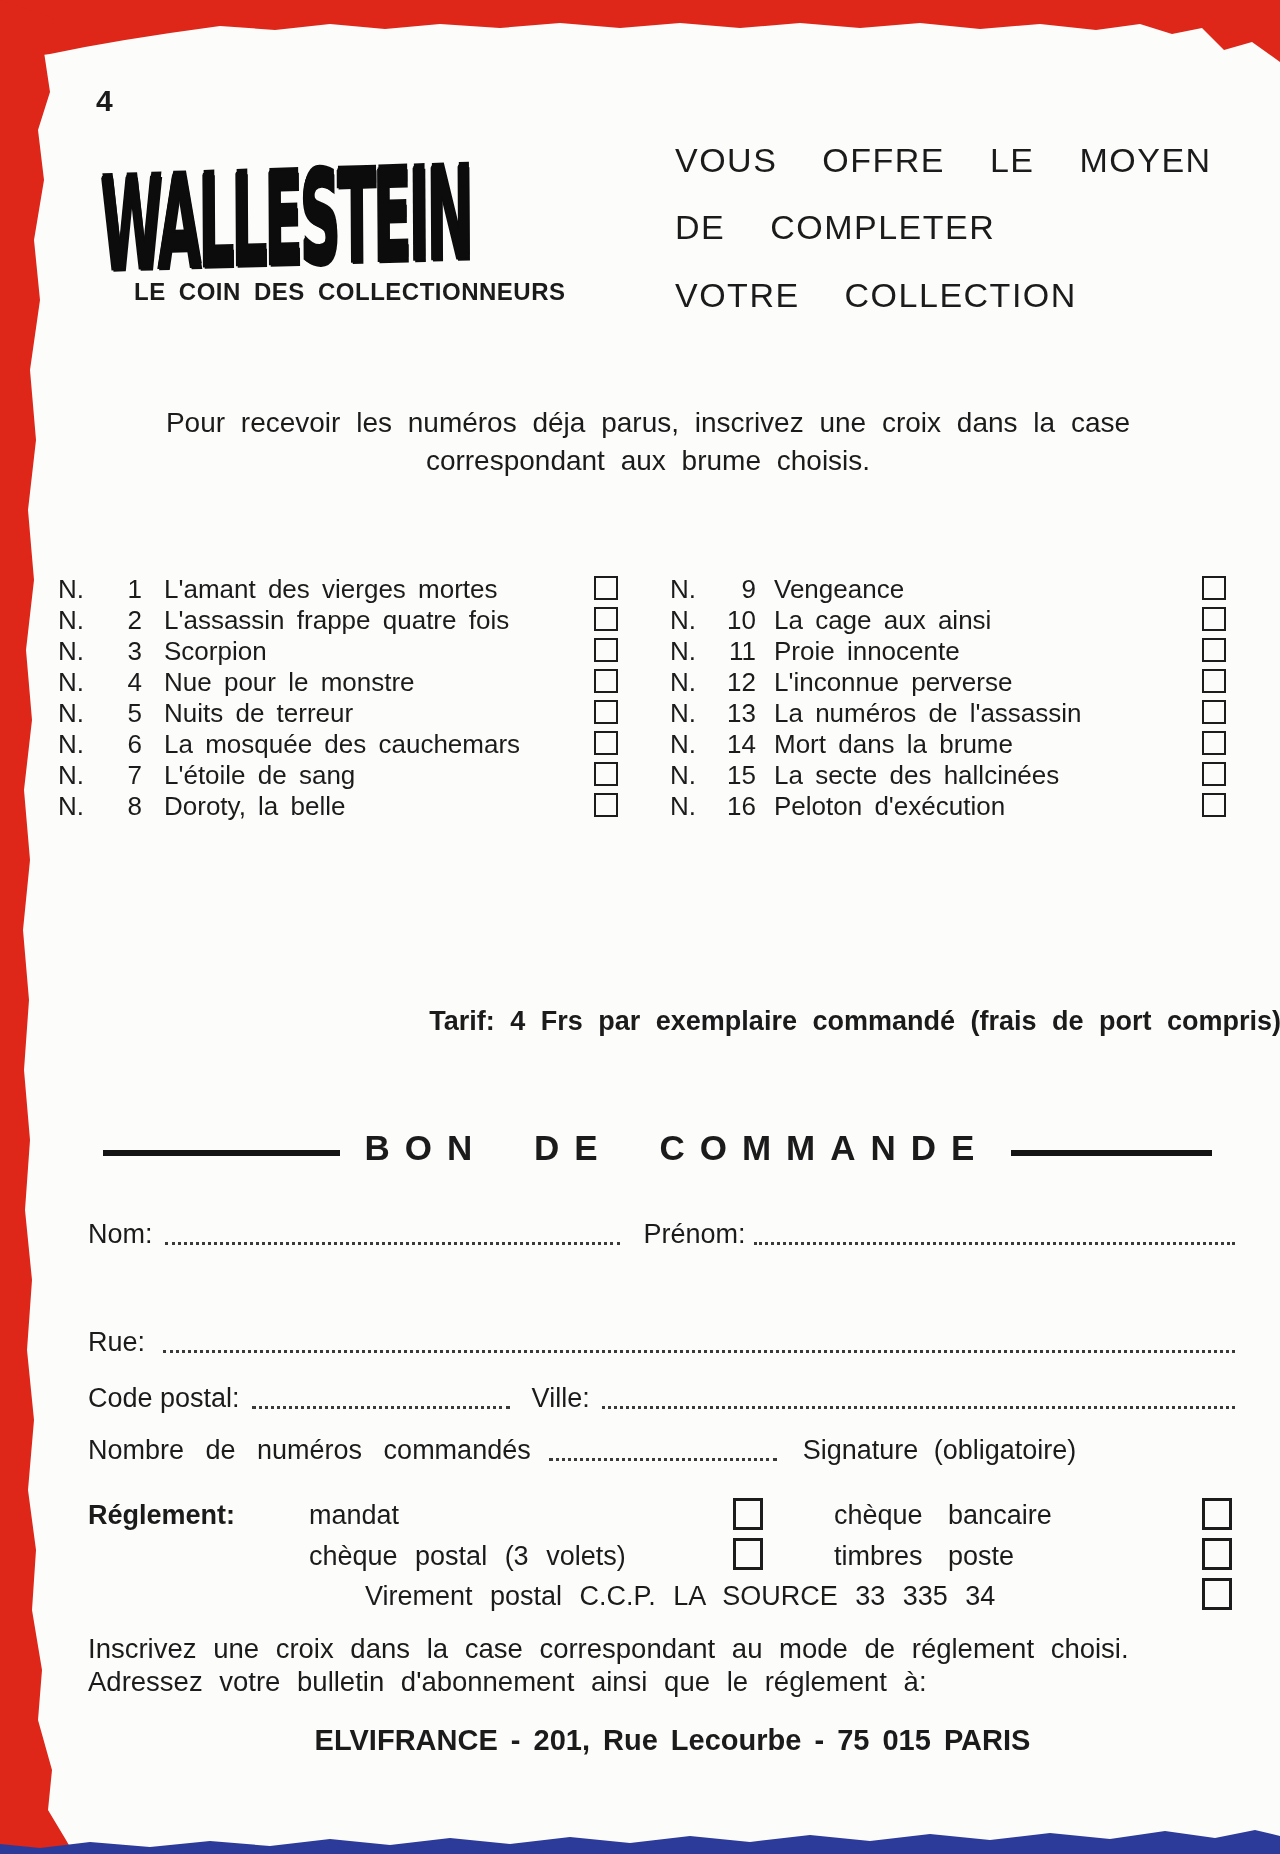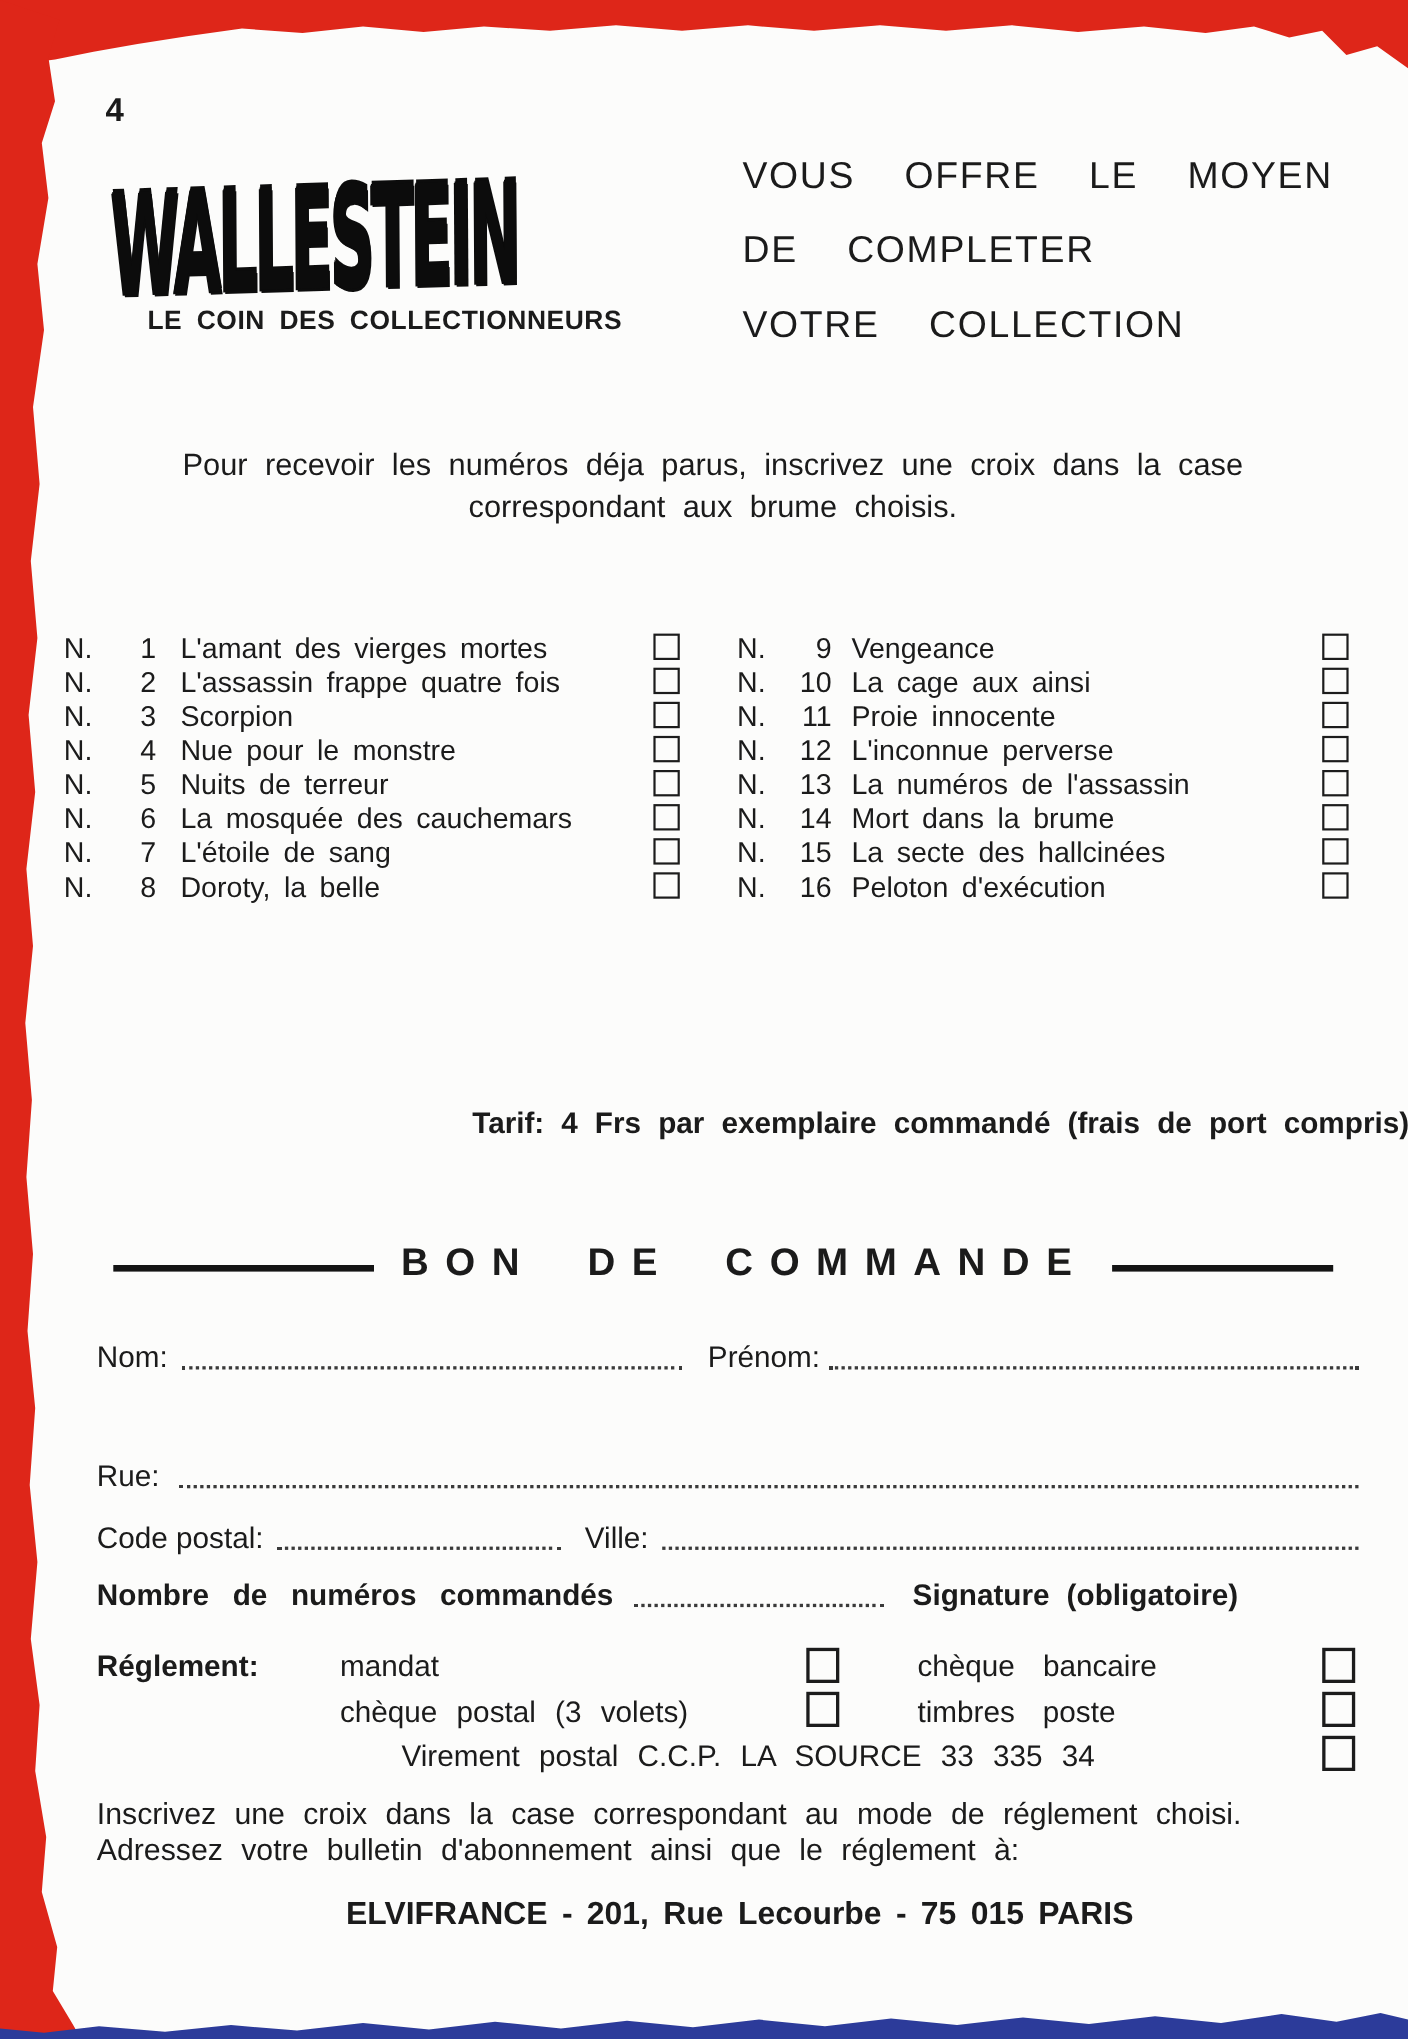--- a/index.html
+++ b/index.html
@@ -44,21 +44,21 @@
   .tarif { width:1215px; text-align:right; font-size:27px; font-weight:bold; word-spacing:8px; white-space:nowrap; }
 
   
   .rule { position:absolute; height:6px; background:#141414; }
   .bon-heading { position:absolute; left:352px; top:2px; width:650px; text-align:center;
     font-size:35px; font-weight:bold; letter-spacing:15px; word-spacing:22px; white-space:nowrap; }
 
   
   .frow { position:absolute; display:flex; align-items:flex-end; font-size:27px; white-space:nowrap; }
   .frow .lbl  { font-weight:normal; line-height:1.1; }
-  .frow .plain{ font-weight:bold; line-height:1.1; }
+  .frow .plain{ font-weight:normal; line-height:1.1; }
   .lead { border-bottom:3px dotted #3a3a3a; height:0; margin-bottom:5px; }
 
   
   .reg-text { font-size:27px; word-spacing:10px; white-space:nowrap; }
   .reg-text.wide { word-spacing:18px; }
   .reg-text.bold { font-weight:bold; }
   .paybox { box-sizing:border-box; width:30px; height:32px; border:3px solid #1c1c1c; }
 
   .note { font-size:27.5px; word-spacing:9px; white-space:nowrap; }
   .address { width:1215px; text-align:center; font-size:29px; font-weight:bold; word-spacing:5px; white-space:nowrap; }

